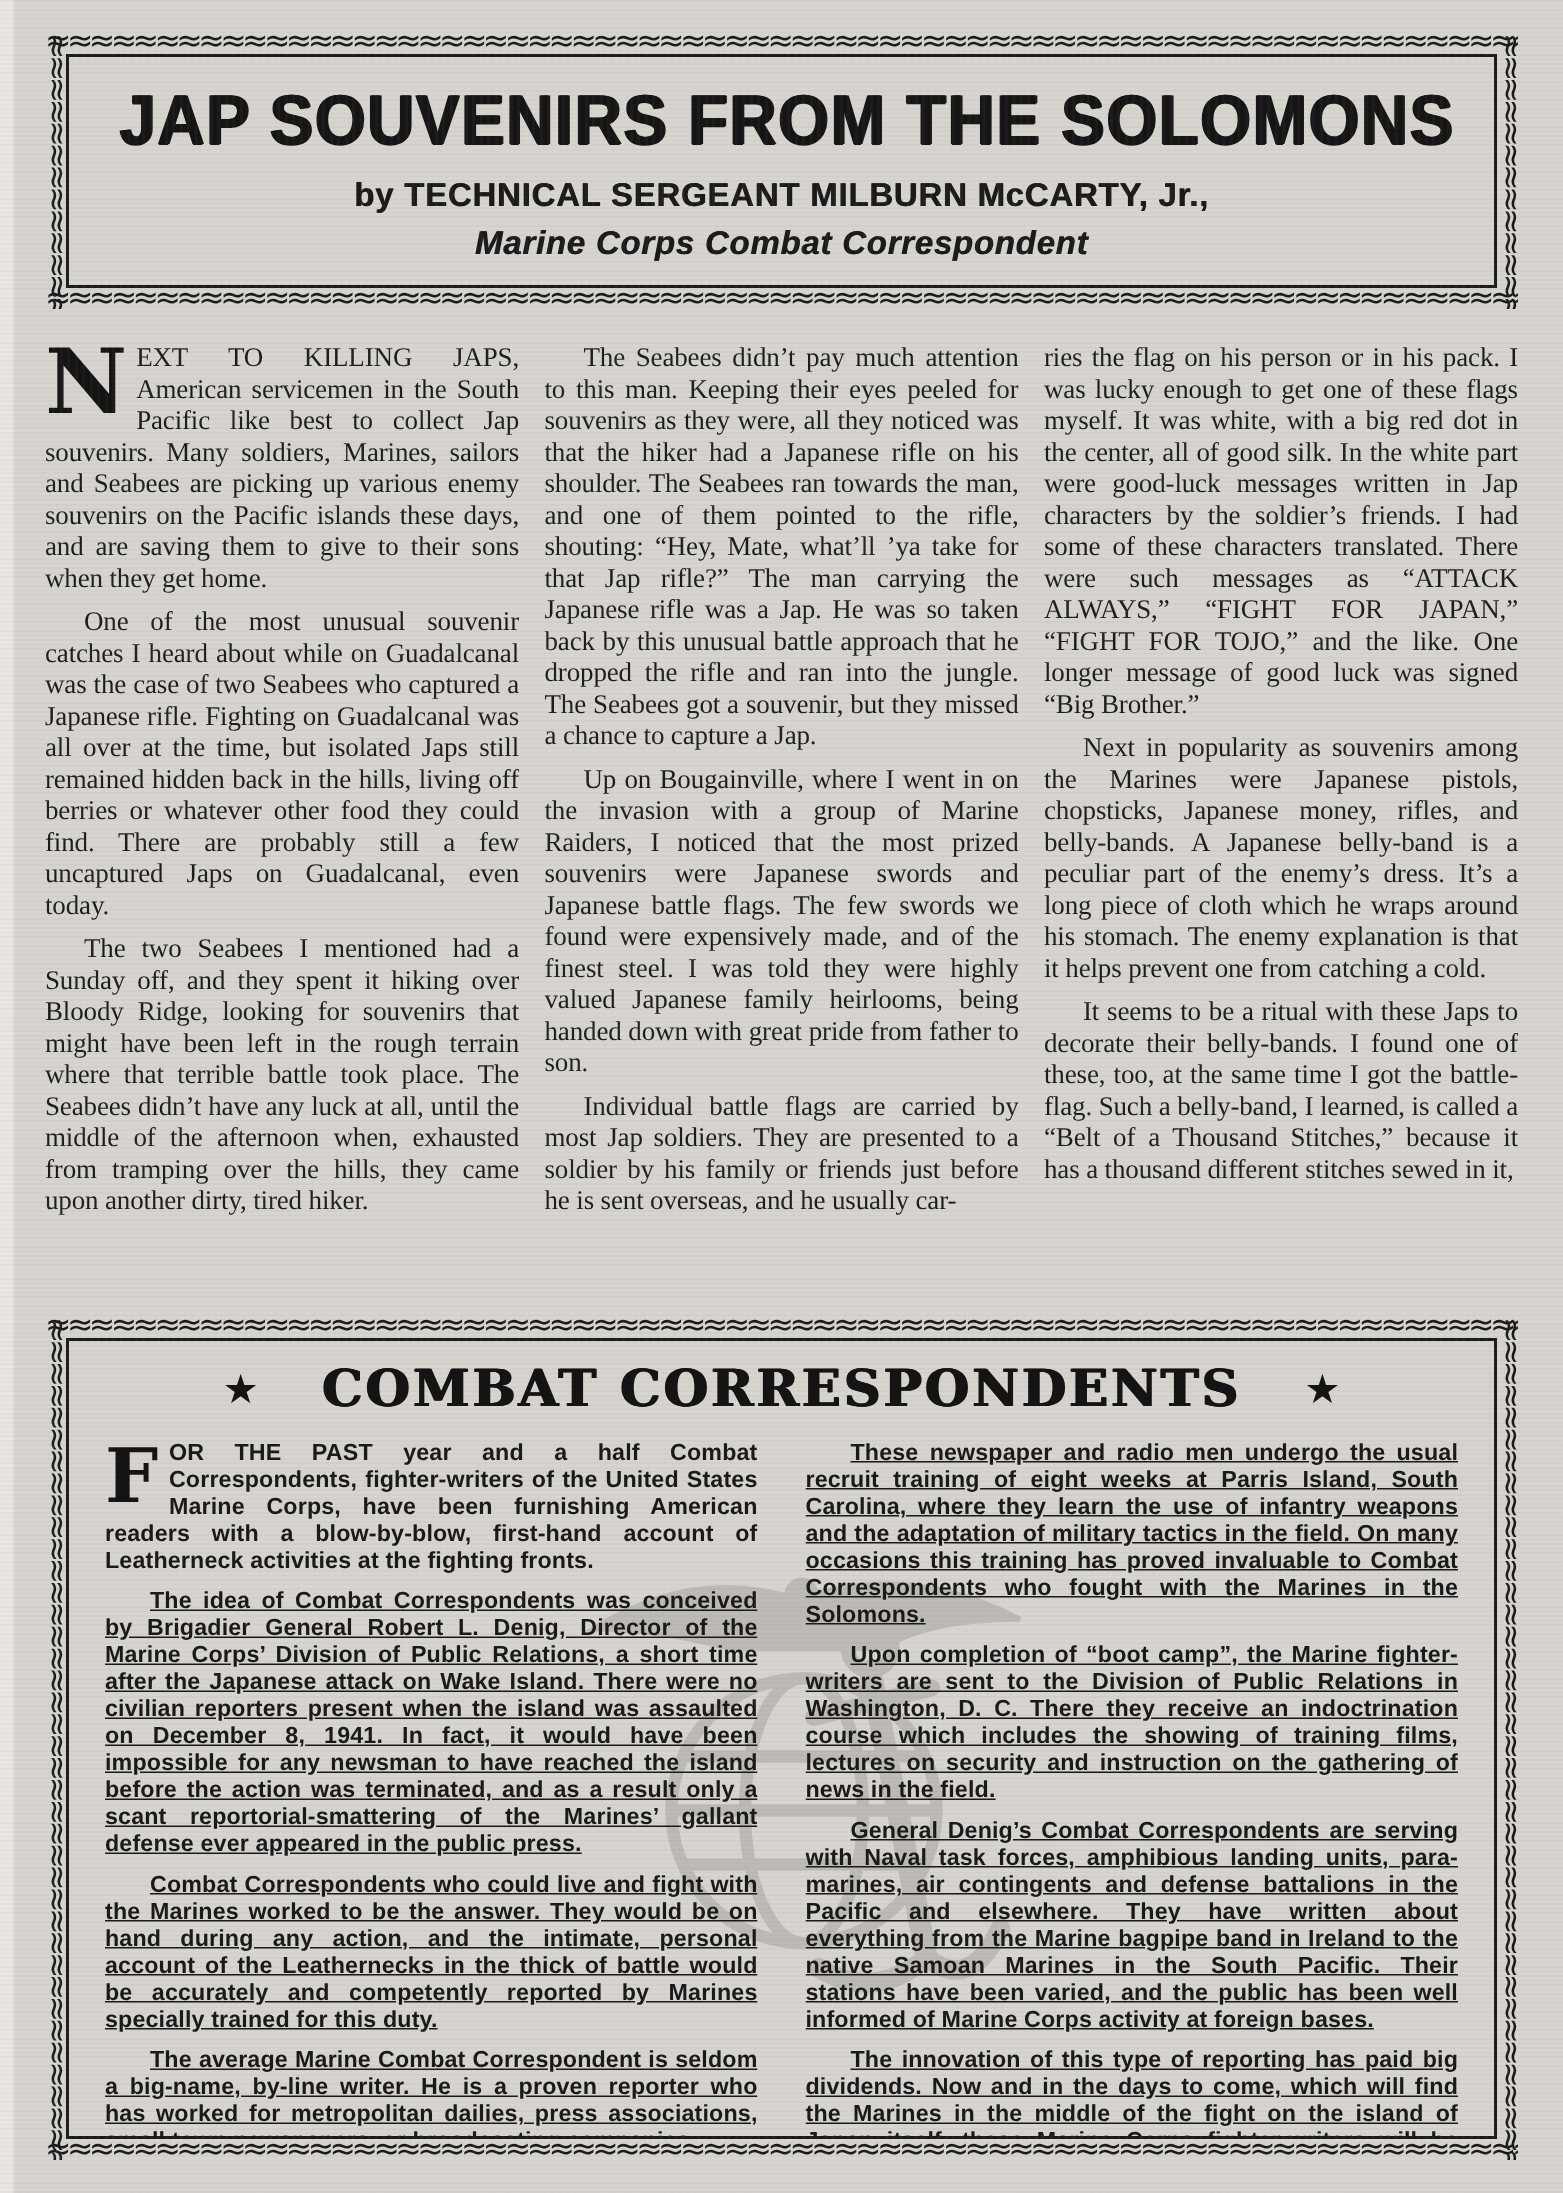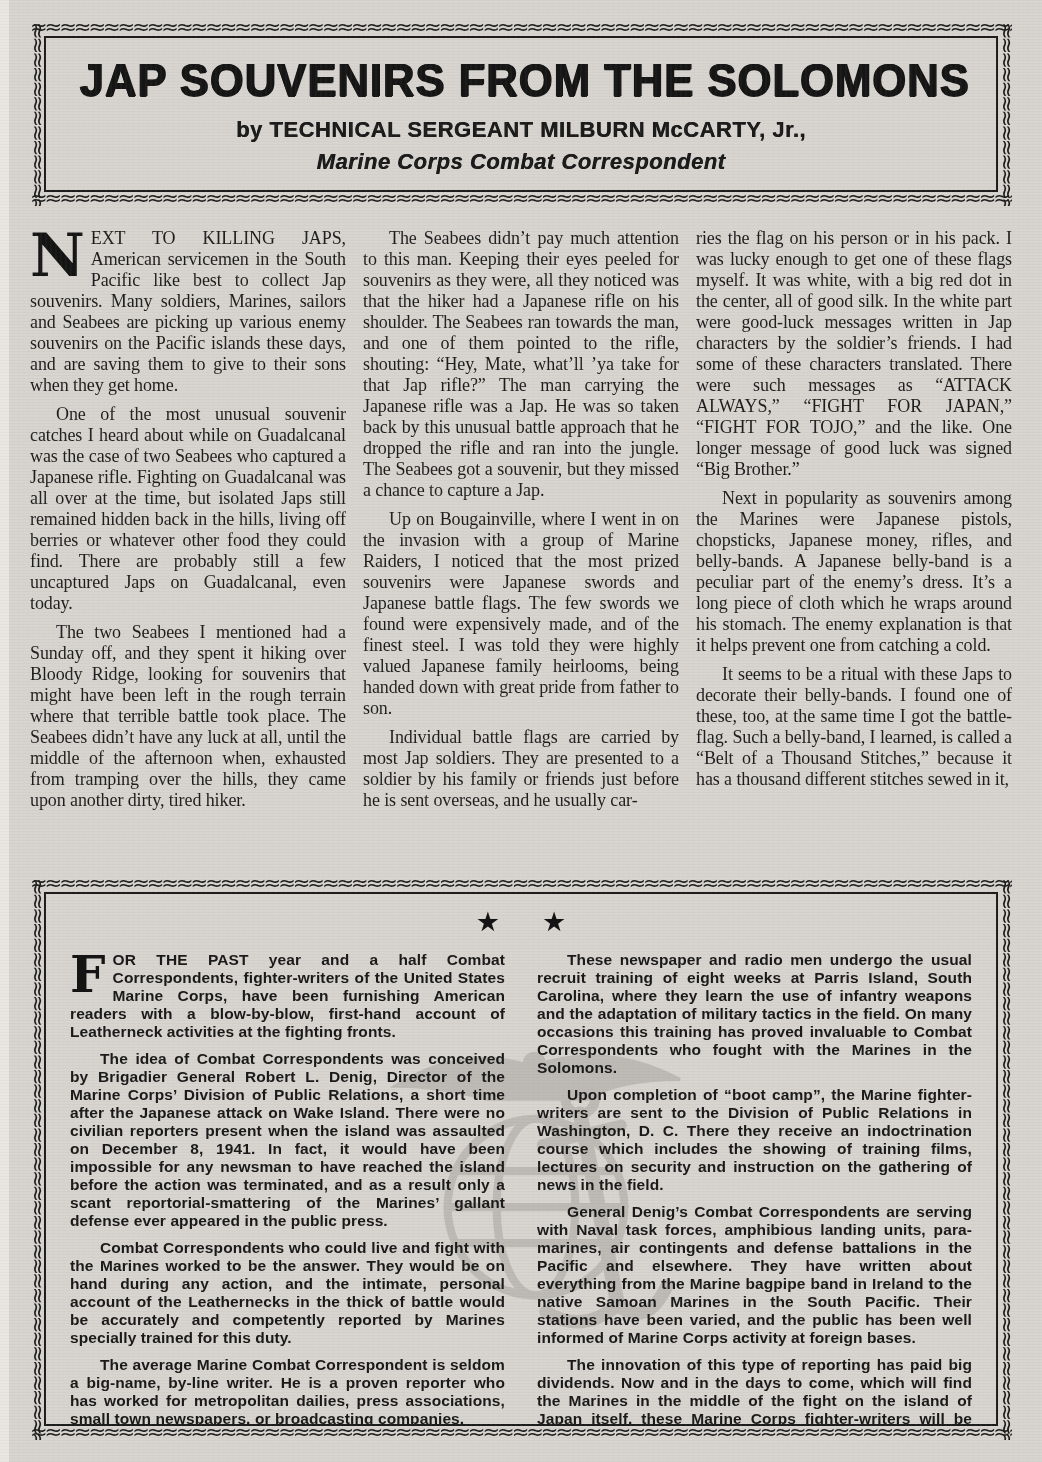--- a/index.html
+++ b/index.html
@@ -80,21 +80,21 @@
   .star { font-family:"DejaVu Sans", sans-serif; font-size:27px; color:#141414; }
   .feature-cols {
     position:relative; z-index:2; display:flex; gap:32px; margin-top:14px; height:478px; overflow:hidden;
   }
   .fcol { flex:1 1 0; overflow:hidden; }
   .feature-cols p {
     font-family:"Liberation Sans", sans-serif; font-weight:700;
     font-size:15.5px; line-height:18px; text-align:justify; color:#1a1a1a;
     margin-bottom:9px; letter-spacing:.1px;
   }
-  .feature-cols p.indent { text-indent:30px; }
+  .feature-cols p.indent { text-indent:30px;text-decoration:underline; }
   .drop-cap-f {
     float:left; font-family:"DejaVu Serif", serif; font-weight:bold;
     font-size:50px; line-height:44px; padding:2px 7px 0 0; color:#141414;
   }
   .watermark {
     position:absolute; z-index:1; left:320px; top:120px; width:340px; height:360px;
     opacity:.24; pointer-events:none;
   }
 </style>
 </head>
@@ -152,20 +152,21 @@
           <circle cx="127" cy="52" r="9" stroke-width="6"></circle>
           <path d="M127,61 L150,178" stroke-width="9"></path>
           <path d="M104,80 L152,68" stroke-width="7"></path>
           <path d="M150,178 Q128,196 106,182" stroke-width="8"></path>
           <path d="M150,178 Q168,192 180,166" stroke-width="8"></path>
         </g>
       </svg>
 
       <div class="feature-head">
         <span class="star">★</span>
+        <span class="feature-title">COMBAT CORRESPONDENTS</span>
         <span class="star">★</span>
       </div>
 
       <div class="feature-cols">
         <div class="fcol">
           <p>
             <span class="drop-cap-f">F</span><span>OR THE PAST year and a half Combat Correspondents, fighter-writers of the United States Marine Corps, have been furnishing American readers with a blow-by-blow, first-hand account of Leatherneck activities at the fighting fronts.</span>
           </p>
           <p class="indent">The idea of Combat Correspondents was conceived by Brigadier General Robert L. Denig, Director of the Marine Corps’ Division of Public Relations, a short time after the Japanese attack on Wake Island. There were no civilian reporters present when the island was assaulted on December 8, 1941. In fact, it would have been impossible for any newsman to have reached the island before the action was terminated, and as a result only a scant reportorial-smattering of the Marines’ gallant defense ever appeared in the public press.</p>
           <p class="indent">Combat Correspondents who could live and fight with the Marines worked to be the answer. They would be on hand during any action, and the intimate, personal account of the Leathernecks in the thick of battle would be accurately and competently reported by Marines specially trained for this duty.</p>

